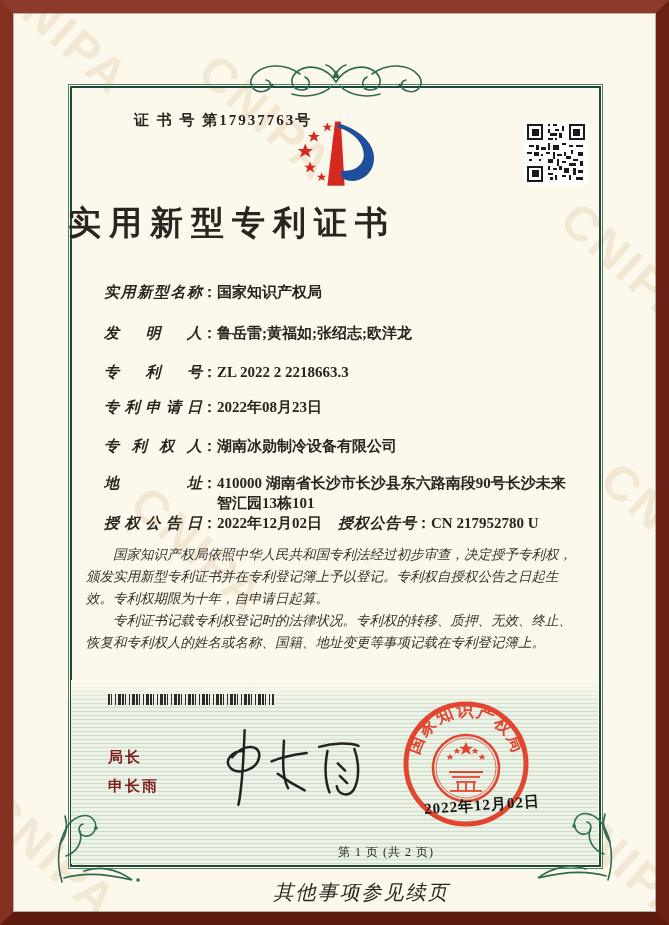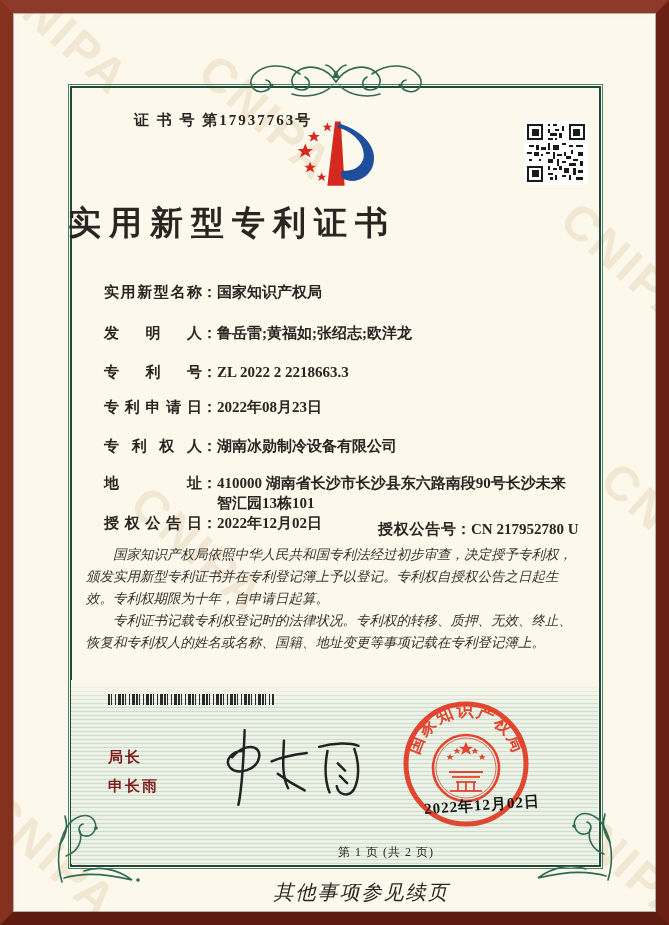--- a/index.html
+++ b/index.html
@@ -22,24 +22,24 @@
              background-image:repeating-linear-gradient(0deg, rgba(110,155,125,.25) 0 1px, rgba(0,0,0,0) 1px 4px);}
   .guilloche::before{content:"";position:absolute;left:0;top:0;right:0;height:26px;
              background:linear-gradient(180deg,#fdf8ec,rgba(253,248,236,0));}
   .z2{z-index:2;}
   .abs{position:absolute;}
   .cert-no{left:104px;top:111px;font-size:15px;font-weight:bold;letter-spacing:2px;margin-left:30px;}
   .title{left:68px;top:201px;width:584px;text-align:left;font-size:33px;font-weight:bold;letter-spacing:8px;}
   .qr-wrap{left:524px;top:121px;width:64px;height:64px;background:#fff;padding:3px;box-sizing:border-box;}
   
   .frow{left:104px;width:470px;font-size:15px;font-weight:bold;line-height:20px;}
-  .flabel{display:inline-block;width:98px;text-align:justify;text-align-last:justify;vertical-align:top;}
+  .flabel{display:inline-block;width:98px;text-align:justify;text-align-last:justify;vertical-align:top;font-style:italic;}
   .fcolon{display:inline-block;width:15px;vertical-align:top;}
   .fvalue{display:inline-block;max-width:350px;vertical-align:top;}
-  .fpair2{position:absolute;left:234px;top:6px;white-space:nowrap;margin-left:40px;}
+  .fpair2{position:absolute;left:234px;top:0;white-space:nowrap;}
   .fpair2 .flabel{width:78px;}
   
   .legal{left:86px;top:543px;width:496px;font-size:13.5px;line-height:22px;font-style:italic;
          font-family:"DejaVu Serif","Liberation Serif",serif;color:#37312a;}
   .legal p{margin:0;text-indent:2em;}
   
   .barcode{left:108px;top:694px;width:166px;height:11px;
      background:repeating-linear-gradient(90deg,#2b2b2b 0 2px,transparent 2px 3px,#2b2b2b 3px 4px,
      transparent 4px 7px,#2b2b2b 7px 8px,transparent 8px 10px,#2b2b2b 10px 13px,transparent 13px 14px);}
   .signer{font-family:"Liberation Sans",sans-serif;font-weight:bold;font-size:15px;color:#7f1d1d;letter-spacing:2px;}

